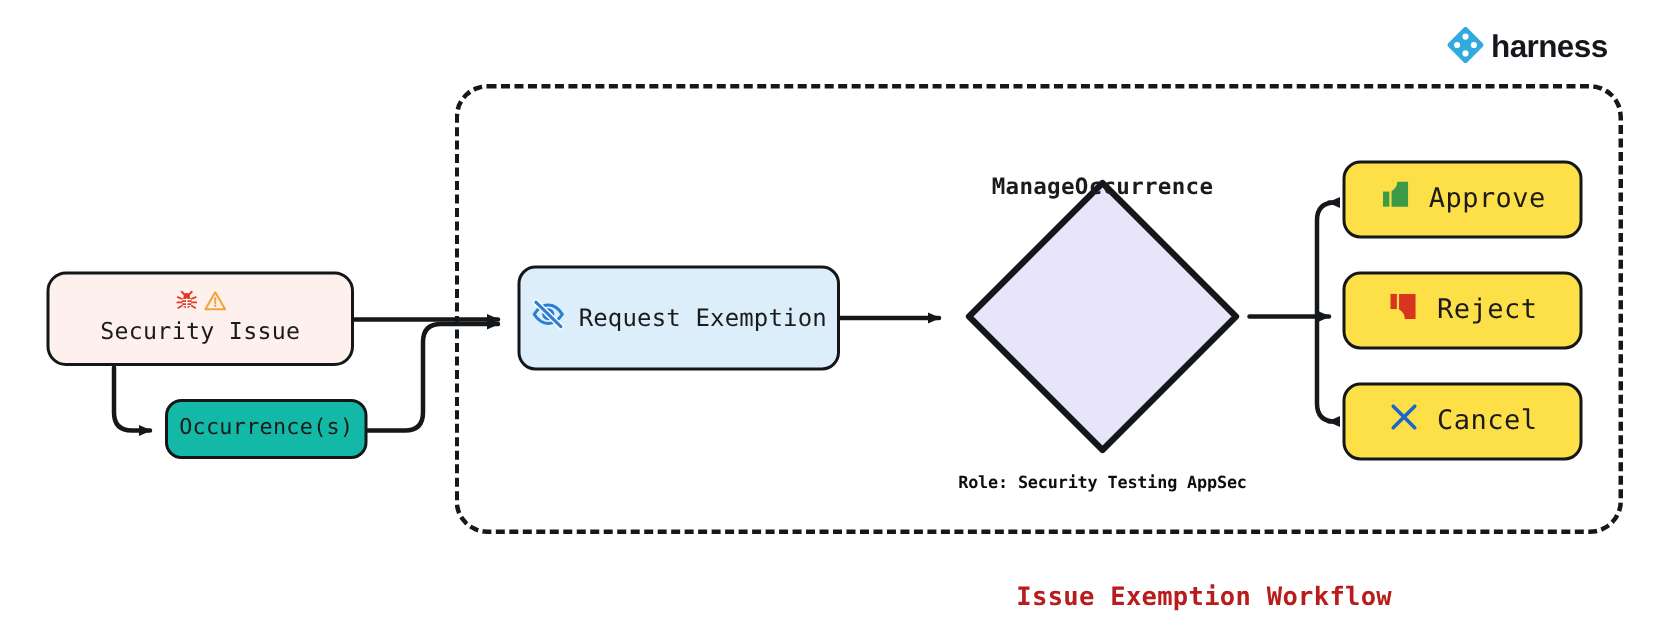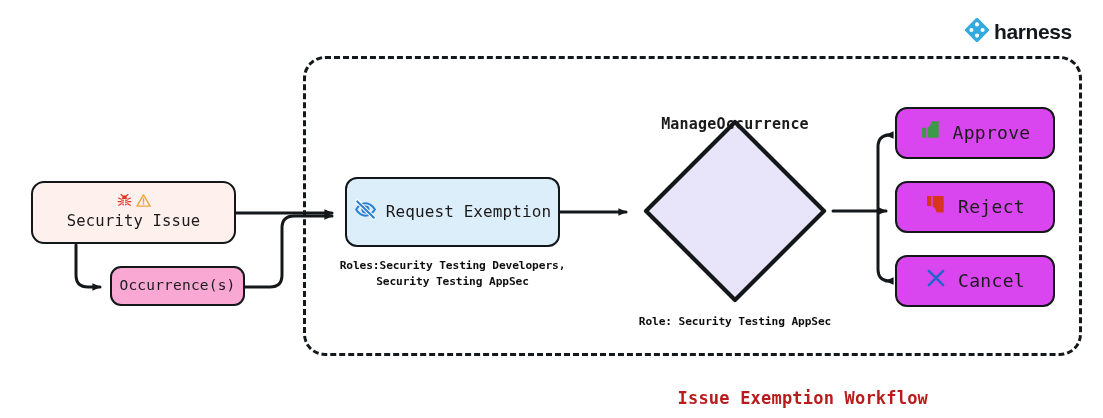--- a/index.html
+++ b/index.html
@@ -28,21 +28,21 @@
     background:#fdf0ed;flex-direction:column;gap:1px;
     border-radius:13px;
     text-align:center;
   }
   #security-issue .icons{font-size:15px;line-height:1;letter-spacing:3px;height:17px;display:flex;align-items:center;gap:4px;}
   #security-issue .lbl{font-size:15.5px;letter-spacing:.2px;}
 
   
   #occurrences{
     left:110px;top:266px;width:135px;height:40px;
-    background:#f9a8d4;border-radius:11px;
+    background:#14b8a6;border-radius:11px;
   }
   #occurrences .lbl{font-size:14.5px;letter-spacing:.2px;}
 
   
   #request-exemption{
     left:345px;top:177px;width:215px;height:70px;
     background:#ddeefb;border-radius:12px;gap:9px;text-align:center;
   }
   #request-exemption .lbl{font-size:16px;letter-spacing:.1px;}
 
@@ -52,21 +52,21 @@
   }
   #manage-exemption .dtext{
     position:absolute;inset:0;display:flex;flex-direction:row;
     justify-content:center;
     font-size:15px;line-height:1.5;letter-spacing:.2px;font-weight:bold;
   }
 
   
   .action{
     width:160px;height:52px;left:895px;gap:11px;border-radius:12px;
-    background:#d946ef;
+    background:#fde047;
   }
   #act-approve{top:107px;}
   #act-reject{top:181px;}
   #act-cancel{top:255px;}
   .action .lbl{font-size:18px;letter-spacing:.3px;}
   .action .gi{display:block;}
 
   
   .caption{
     position:absolute;text-align:center;font-weight:bold;
@@ -219,22 +219,18 @@
 
   <div class="node action" id="act-cancel">
     <span class="gi">
       <svg width="22" height="22" viewBox="0 0 24 24">
         <path d="M4.2 4.2 L19.8 19.8 M19.8 4.2 L4.2 19.8" stroke="#1f66cc" stroke-width="2.7" stroke-linecap="round"></path>
       </svg>
     </span>
     <span class="lbl">Cancel</span>
   </div>
 
-  <div class="caption" id="roles-request">
-    <div>Roles:Security Testing Developers,</div>
-    <div>Security Testing AppSec</div>
-  </div>
 
   <div class="caption" id="role-manage">Role: Security Testing AppSec</div>
 
   <div id="diagram-title">Issue Exemption Workflow</div>
 
 </div>
 
 </body></html>

